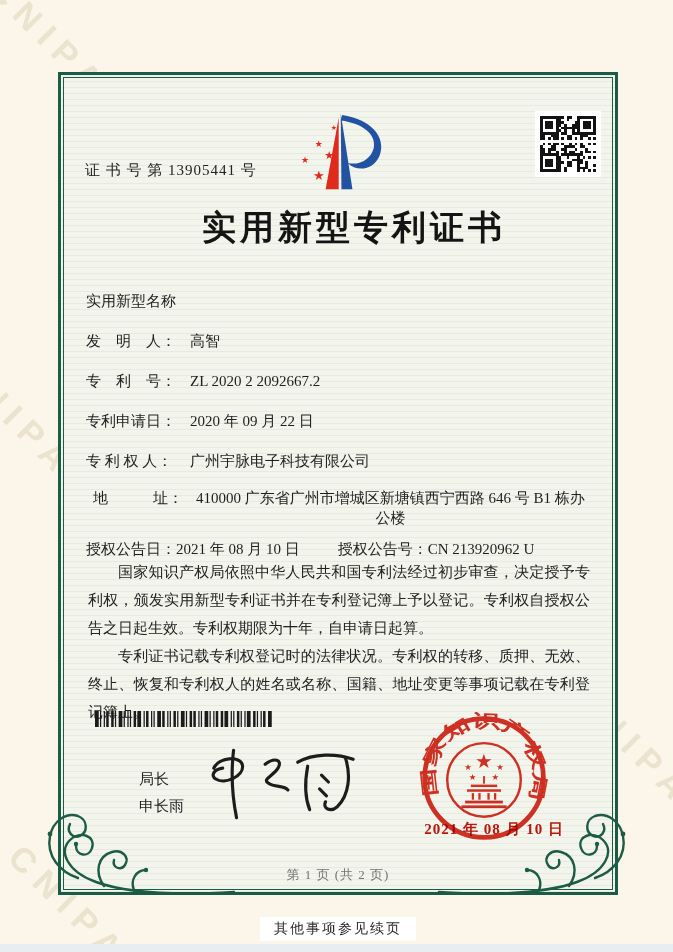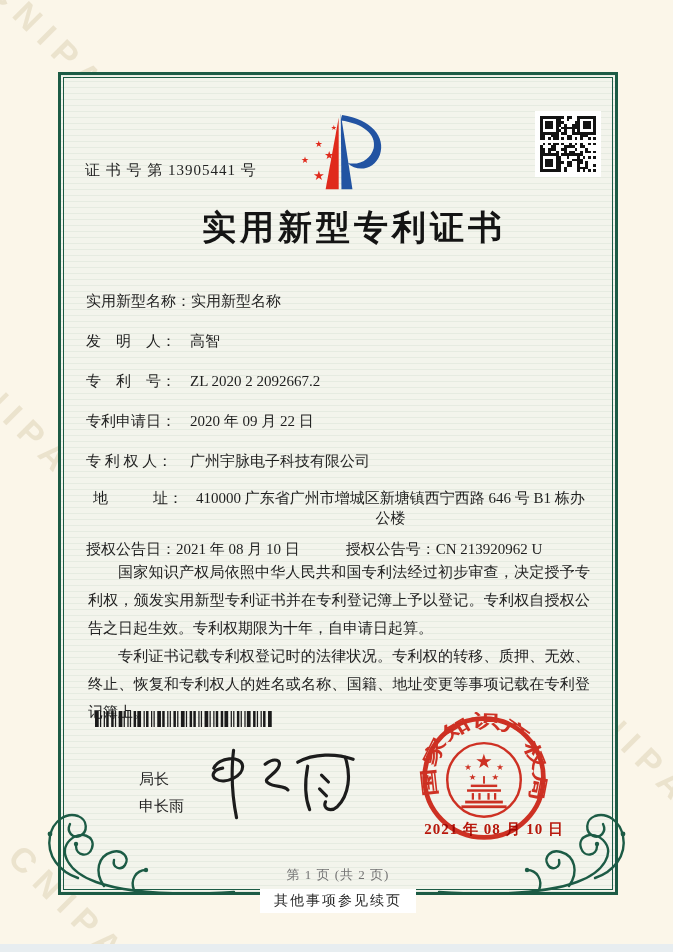--- a/index.html
+++ b/index.html
@@ -44,21 +44,21 @@
     font-size:34px; font-weight:bold; letter-spacing:4px; color:#141414;padding-left:32px;
   }
 
   
   #fields { left:86px; top:288px; width:505px; font-size:15px; color:#1e1e1e; }
   .frow { display:flex; line-height:26px; margin-bottom:14px; }
   .frow .lbl { flex:0 0 104px; white-space:nowrap; }
   .frow .val { flex:1; }
   .frow.addr { line-height:20px; margin-bottom:8px;text-align:center; }
   .frow.addr .val { width:400px; }
-  .grant-pair { display:flex; line-height:26px;gap:8px; }
+  .grant-pair { display:flex; line-height:26px; }
   .grant-pair .half { display:flex; }
   .grant-pair .half + .half { margin-left:38px; }
   .grant-pair .lbl { white-space:nowrap; }
 
   
   #paras { left:88px; top:558px; width:502px; font-size:15px; color:#222; }
   #paras p { text-indent:2em; line-height:28px; text-align:justify; }
 
   
   #barcode { left:95px; top:711px; width:178px; height:16px; }
@@ -71,21 +71,21 @@
     font-size:15px; font-weight:bold; color:#c2180c; letter-spacing:1px;
     mix-blend-mode:multiply;
   }
   #page-info { left:58px; top:866px; width:560px; text-align:center; font-size:13px; color:#737373; letter-spacing:1px; }
 
   .flourish { position:absolute; pointer-events:none; }
   #flourish-left  { left:34px;  top:806px; width:205px; height:95px; }
   #flourish-right { left:434px; top:806px; width:205px; height:95px; transform:scaleX(-1); }
 
   #cont-note {
-    left:58px; top:889px; width:560px; text-align:center;
+    left:58px; top:917px; width:560px; text-align:center;
   }
   #cont-note span {
     display:inline-block; background:#fff; padding:3px 14px;
     font-size:14px; color:#2a2a2a; letter-spacing:2px;
   }
   #bottom-strip { left:0; top:944px; width:673px; height:8px; background:#e7edf0; }
 </style>
 </head>
 <body>
 
@@ -347,21 +347,20 @@
           <rect x="18" y="20" width="1" height="1"></rect>
           <rect x="20" y="20" width="1" height="1"></rect>
         </g>
       </svg>
   </div>
 
   <div class="abs" id="doc-title">实用新型专利证书</div>
 
   <div class="abs" id="fields">
     <div class="frow">
-      <span class="lbl">实用新型名称：</span>
       <span class="val">实用新型名称</span>
     </div>
     <div class="frow">
       <span class="lbl">发　明　人：</span>
       <span class="val">高智</span>
     </div>
     <div class="frow">
       <span class="lbl">专　利　号：</span>
       <span class="val">ZL 2020 2 2092667.2</span>
     </div>

